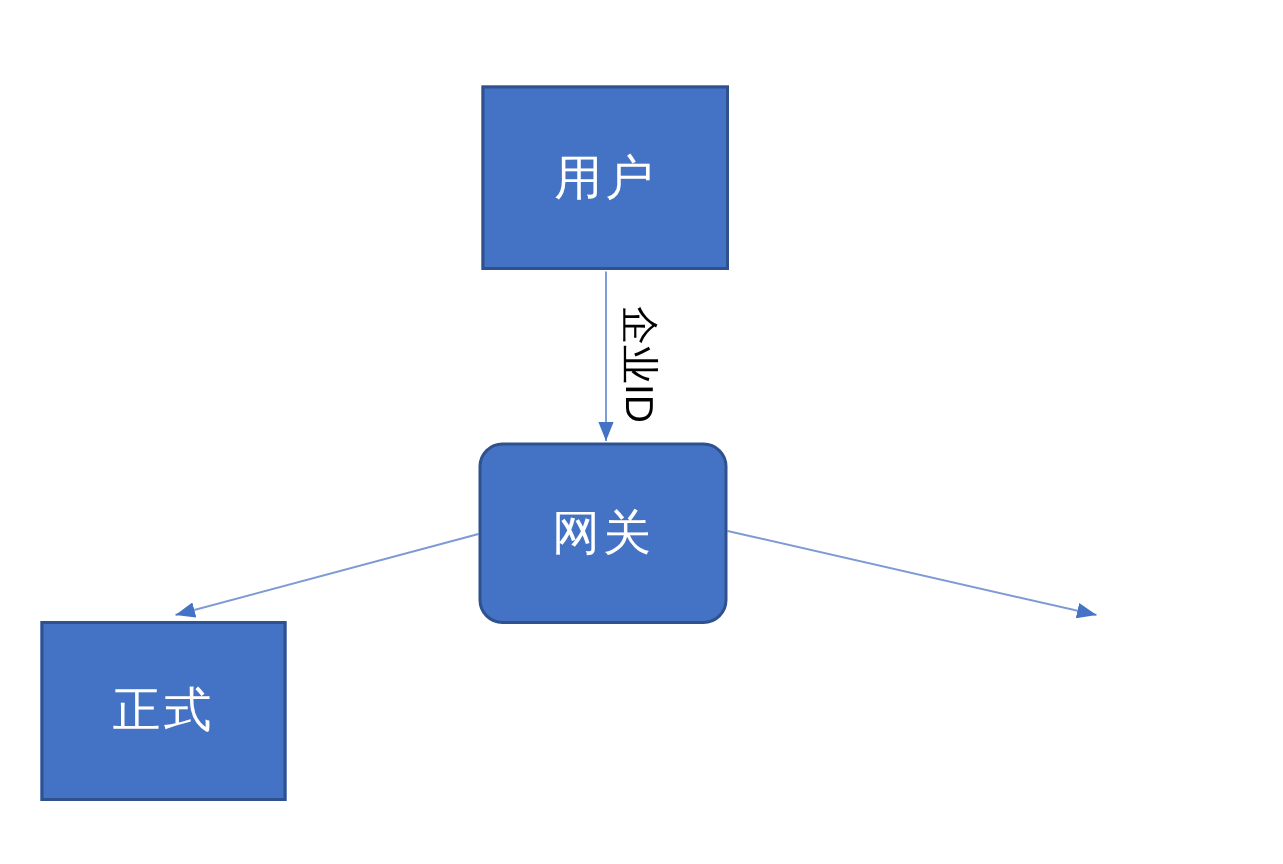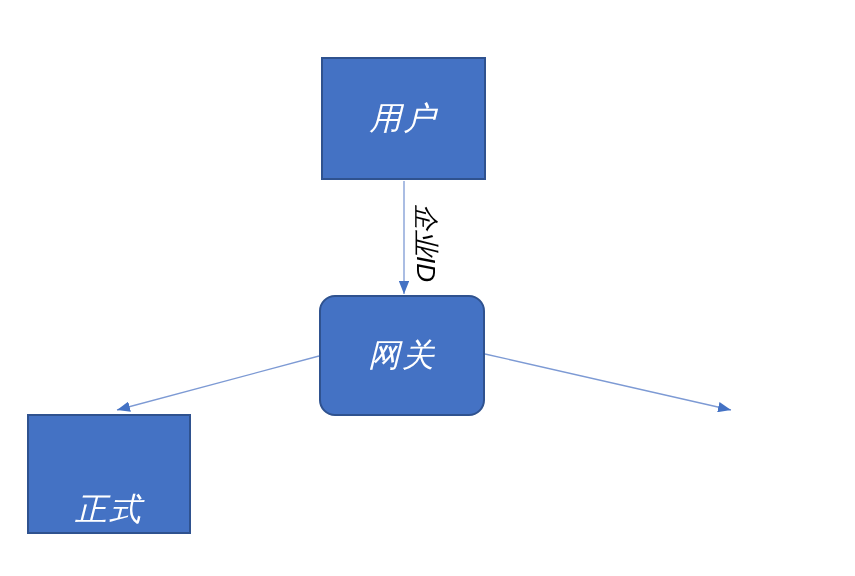--- a/index.html
+++ b/index.html
@@ -7,21 +7,20 @@
     padding: 0;
     background: #ffffff;
     font-family: "Liberation Sans", sans-serif;
   }
   .canvas {
     position: relative;
     width: 855px;
     height: 576px;
     background: var(--background, #ffffff);
     overflow: hidden;
-    font-style: italic;
   }
   .connector-layer {
     position: absolute;
     left: 0;
     top: 0;
     width: 855px;
     height: 576px;
   }
   .connector-layer line {
     stroke: var(--connector, #7D9AD4);
@@ -38,21 +37,21 @@
     color: var(--node-text, #ffffff);
     display: flex;
     align-items: center;
     justify-content: center;
     font-size: 32px;
     letter-spacing: 2px;
     text-align: center;
   }
   .node-user       { left: 321px; top: 57px;  width: 165px; height: 123px; }
   .node-gateway    { left: 319px; top: 295px; width: 166px; height: 121px; border-radius: 16px; }
-  .node-production { left: 27px;  top: 414px; width: 164px; height: 120px; align-items: flex-end; }
+  .node-production { left: 27px;  top: 414px; width: 164px; height: 120px; }
   .node-gray       { left: 650px; top: 413px; width: 168px; height: 121px; }
   .edge-label {
     position: absolute;
     left: 366px;
     top: 225px;
     width: 120px;
     height: 36px;
     line-height: 36px;
     text-align: center;
     font-size: 26px;

